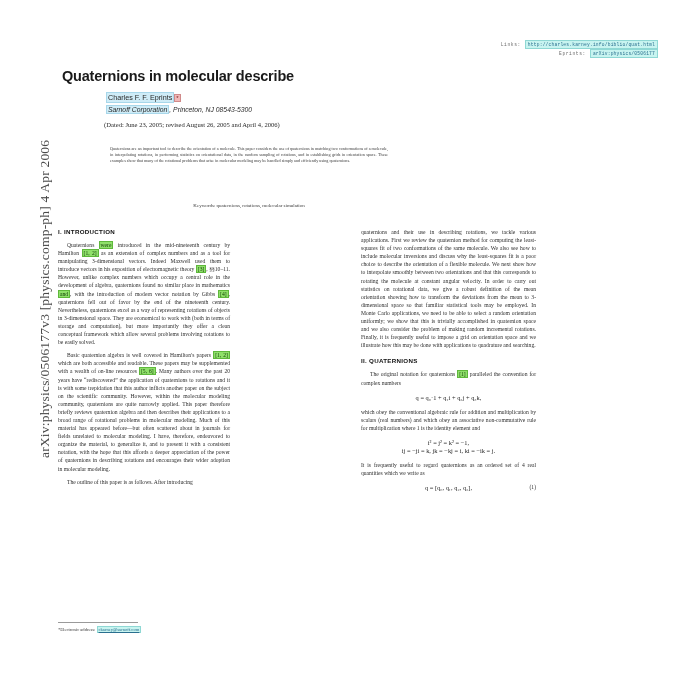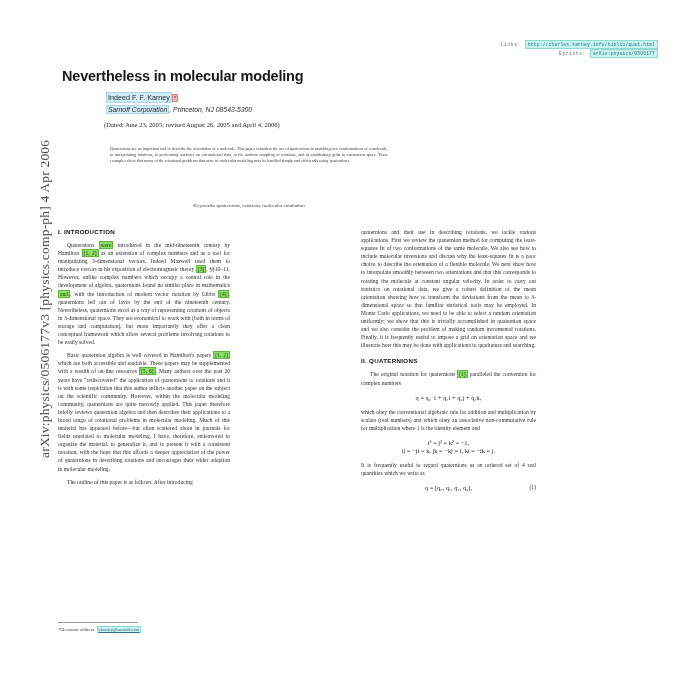--- a/index.html
+++ b/index.html
@@ -118,23 +118,23 @@
     </div>
     <div class="linkrow">
       <span class="linklabel">Eprints:</span>
       <a class="linkval blur" href="#">arXiv:physics/0506177</a>
     </div>
   </div>
 
   <div class="stamp blur">arXiv:physics/0506177v3  [physics.comp-ph]  4 Apr 2006</div>
 
   <div class="titleblock">
-    <h1 class="doctitle blur">Nevertheless in molecular modeling</h1>
+    <h1 class="doctitle blur">Quaternions in molecular describe</h1>
     <div class="authorline">
-      <span class="author-hl blur">Indeed F. F. Karney</span><span class="fn-marker">*</span>
+      <span class="author-hl blur">Charles F. F. Eprints</span><span class="fn-marker">*</span>
     </div>
     <div class="afflline">
       <span class="aff-hl blur">Sarnoff Corporation</span><span class="blur">, Princeton, NJ 08543-5300</span>
     </div>
     <div class="dateline blur">(Dated: June 23, 2005; revised August 26, 2005 and April 4, 2006)</div>
   </div>
 
   <div class="abstract blur">Quaternions are an important tool to describe the orientation of a molecule. This paper considers the use of quaternions in matching two conformations of a molecule, in interpolating rotations, in performing statistics on orientational data, in the random sampling of rotations, and in establishing grids in orientation space. These examples show that many of the rotational problems that arise in molecular modeling may be handled simply and efficiently using quaternions.</div>
   <div class="keywords blur">Keywords: quaternions, rotations, molecular simulation</div>
 

